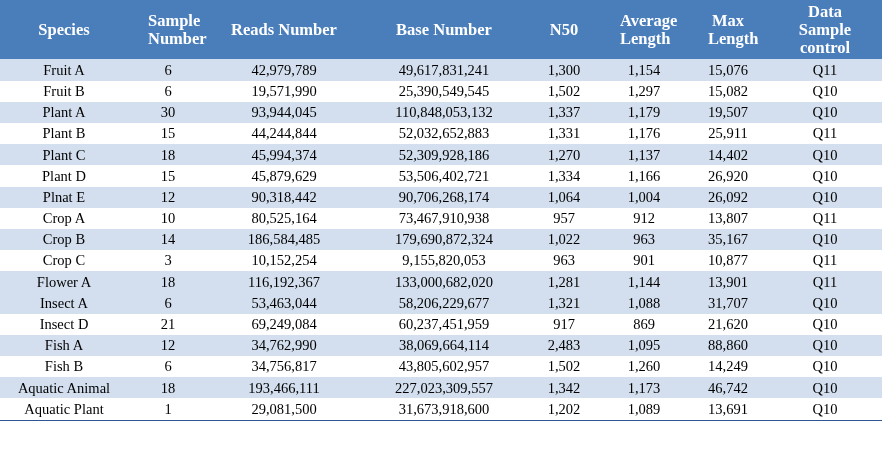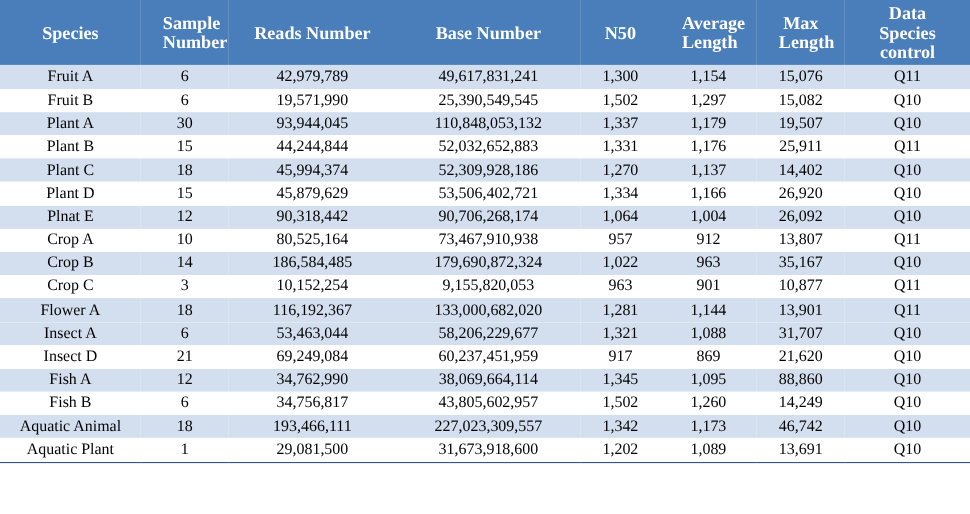--- a/index.html
+++ b/index.html
@@ -78,21 +78,21 @@
   </colgroup>
   <thead>
     <tr>
       <th>Species</th>
       <th>Sample Number</th>
       <th>Reads Number</th>
       <th>Base Number</th>
       <th>N50</th>
       <th>Average Length</th>
       <th>Max Length</th>
-      <th>Data Species control</th>
+      <th>Data Sample control</th>
     </tr>
   </thead>
   <tbody id="table-body">
       <tr class="band-blue">
         <td>Fruit A</td>
         <td>6</td>
         <td>42,979,789</td>
         <td>49,617,831,241</td>
         <td>1,300</td>
         <td>1,154</td>
@@ -217,21 +217,21 @@
         <td>917</td>
         <td>869</td>
         <td>21,620</td>
         <td>Q10</td>
       </tr>
       <tr class="band-blue">
         <td>Fish A</td>
         <td>12</td>
         <td>34,762,990</td>
         <td>38,069,664,114</td>
-        <td>1,345</td>
+        <td>2,483</td>
         <td>1,095</td>
         <td>88,860</td>
         <td>Q10</td>
       </tr>
       <tr class="band-white">
         <td>Fish B</td>
         <td>6</td>
         <td>34,756,817</td>
         <td>43,805,602,957</td>
         <td>1,502</td>

